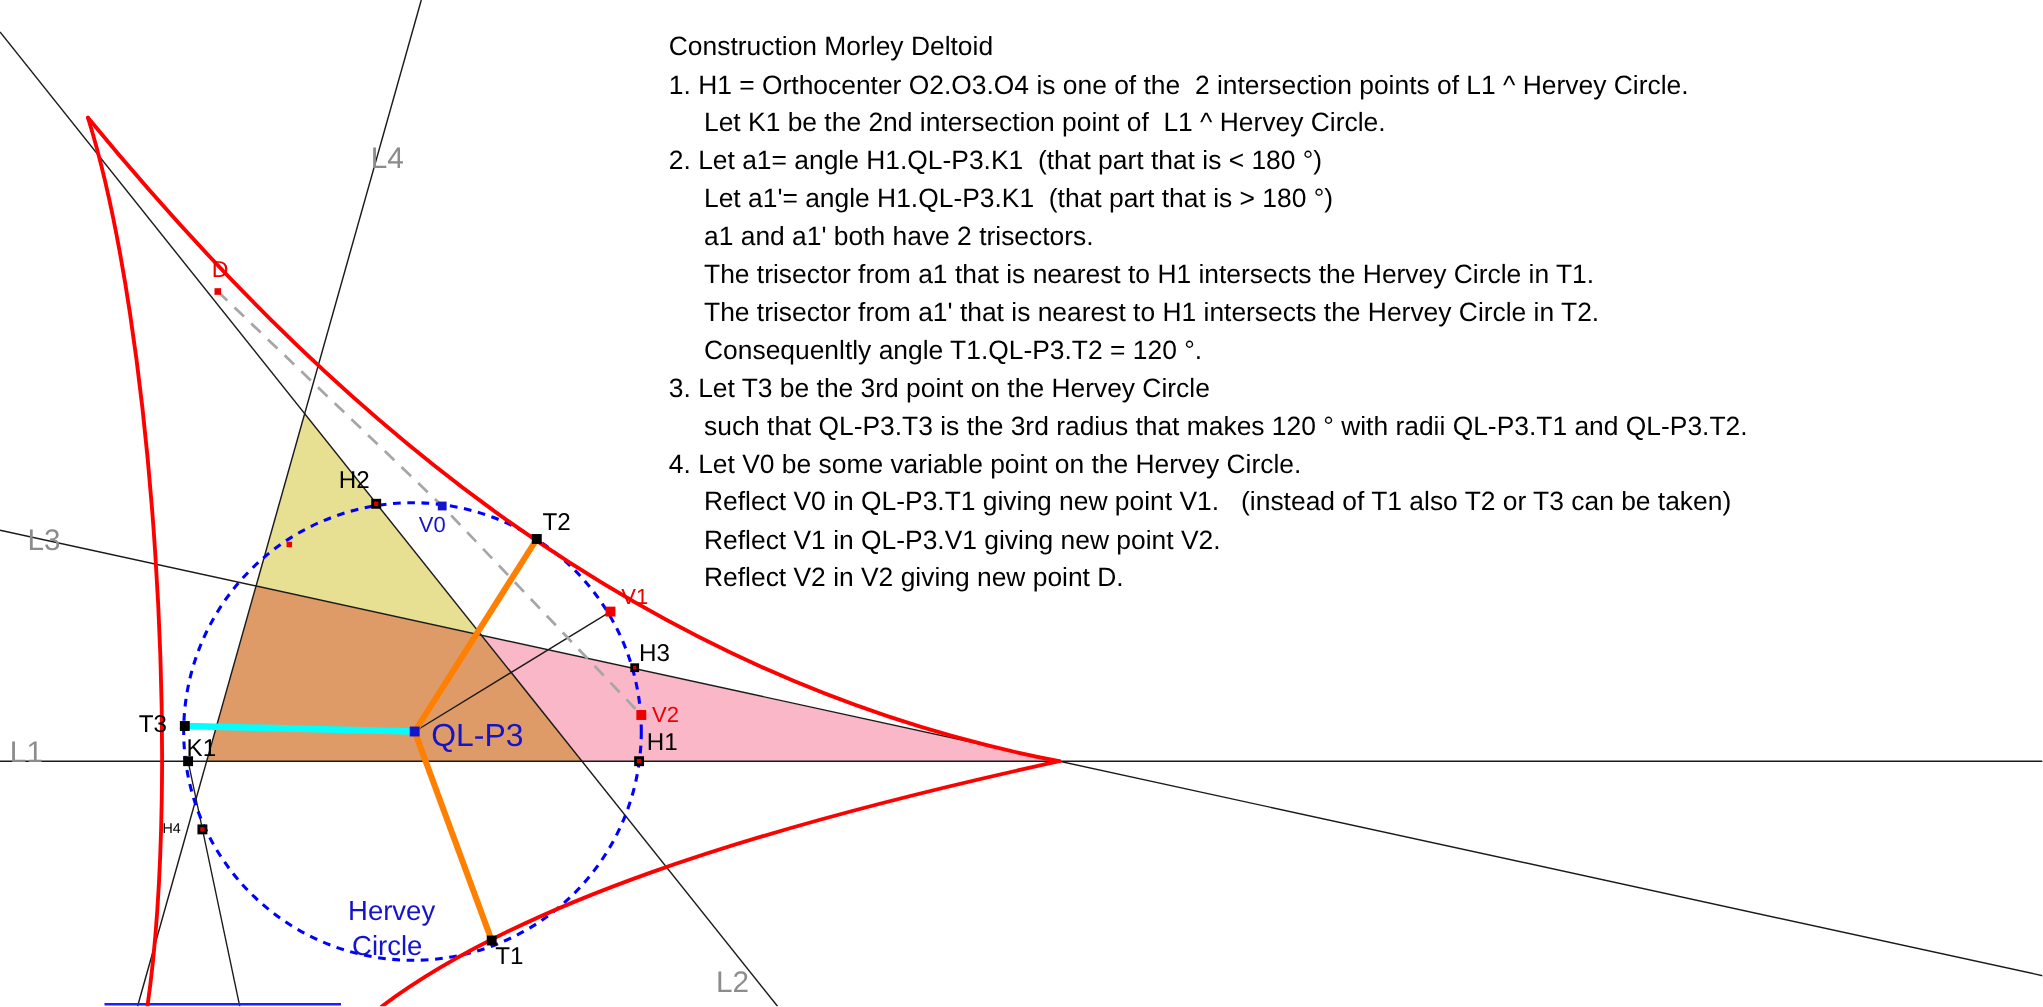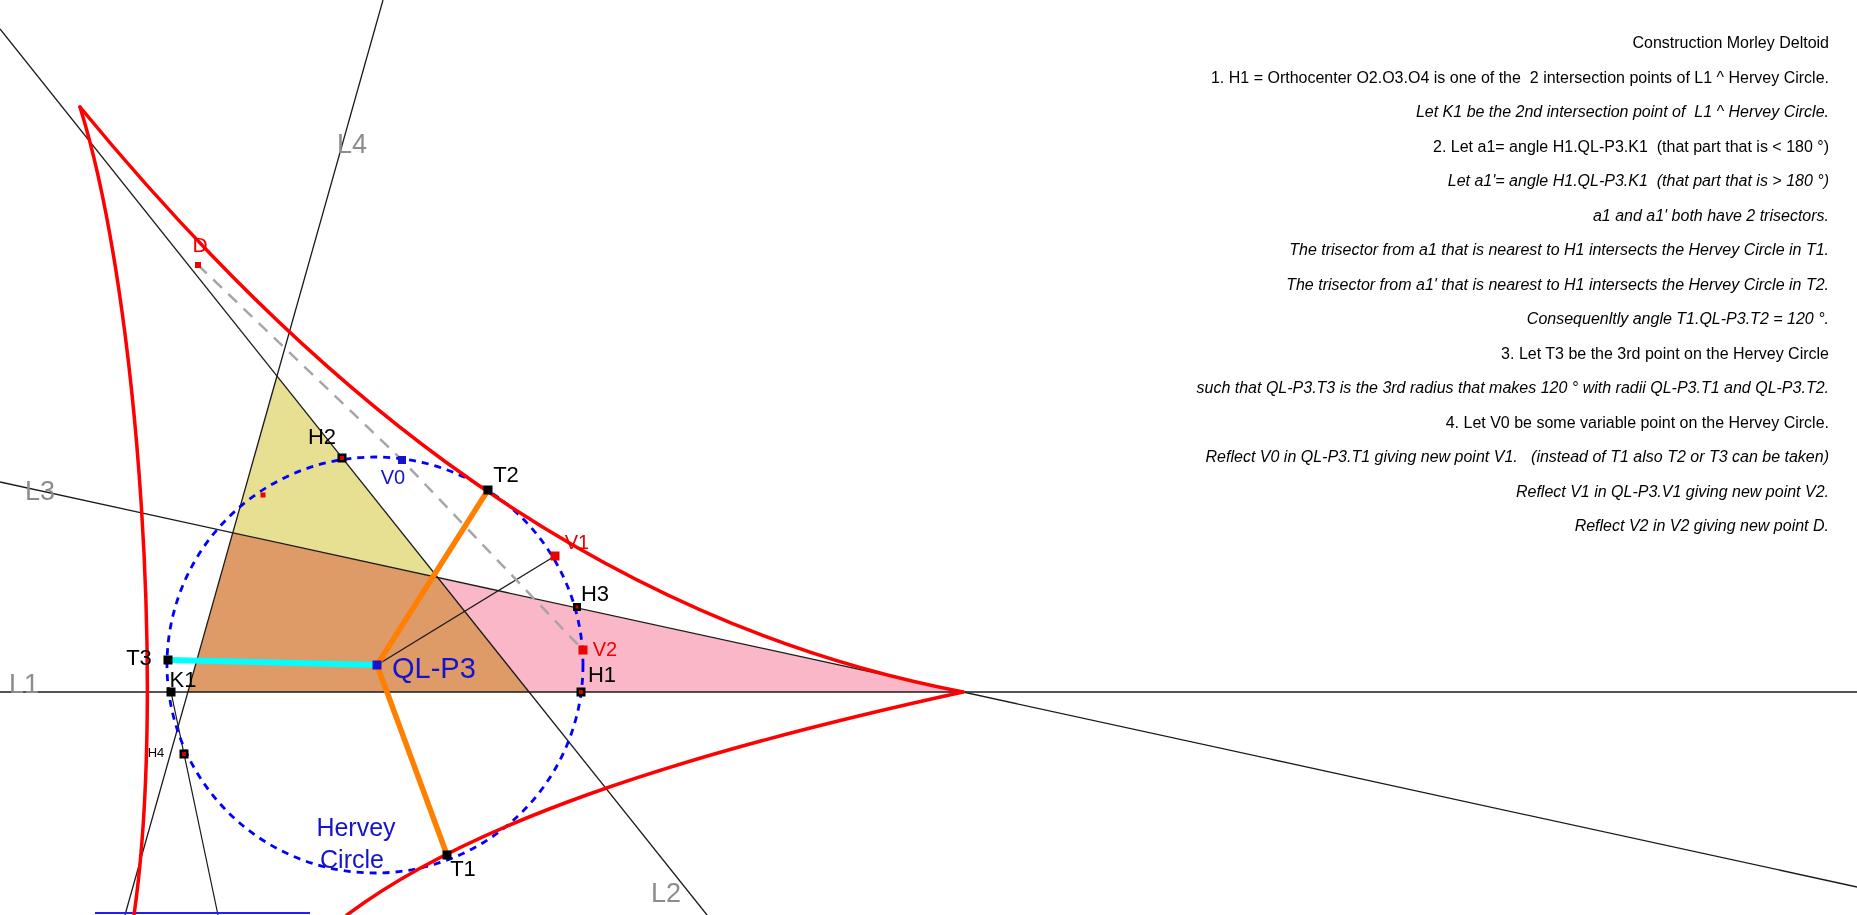--- a/index.html
+++ b/index.html
@@ -2,25 +2,25 @@
 <html><head>
 <meta charset="utf-8">
 <style>
   html,body{margin:0;padding:0;background:#fff;}
   .stage{
     position:relative;width:1857px;height:915px;background:#fff;overflow:hidden;
     font-family:"Liberation Sans",sans-serif;
   }
   .stage svg{position:absolute;left:0;top:0;}
   .construction-text{
-    position:absolute;left:594px;top:26px;width:1235px;
-    font-size:16px;line-height:34.5px;color:#000;white-space:pre;text-align:right;
+    position:absolute;left:608px;top:26px;width:1235px;
+    font-size:24px;line-height:34.5px;color:#000;white-space:pre;
   }
   .construction-text .line{height:34.5px;}
-  .construction-text .line.indent{padding-left:32px;font-style:italic;}
+  .construction-text .line.indent{padding-left:32px;}
   svg text{font-family:"Liberation Sans",sans-serif;}
 </style>
 </head>
 <body>
 
 <div class="stage">
   <svg width="1857" height="915" viewBox="0 0 1857 915">
       <polygon points="277,376 233,533 438,578" fill="#E4DC85" fill-opacity="0.9" stroke="none"></polygon>
       <polygon points="188,692 233,533 438,578 529,692" fill="#DD965F" fill-opacity="0.95" stroke="none"></polygon>
       <polygon points="438,578 963,692 529,692" fill="#F9B3C4" fill-opacity="0.95" stroke="none"></polygon>

